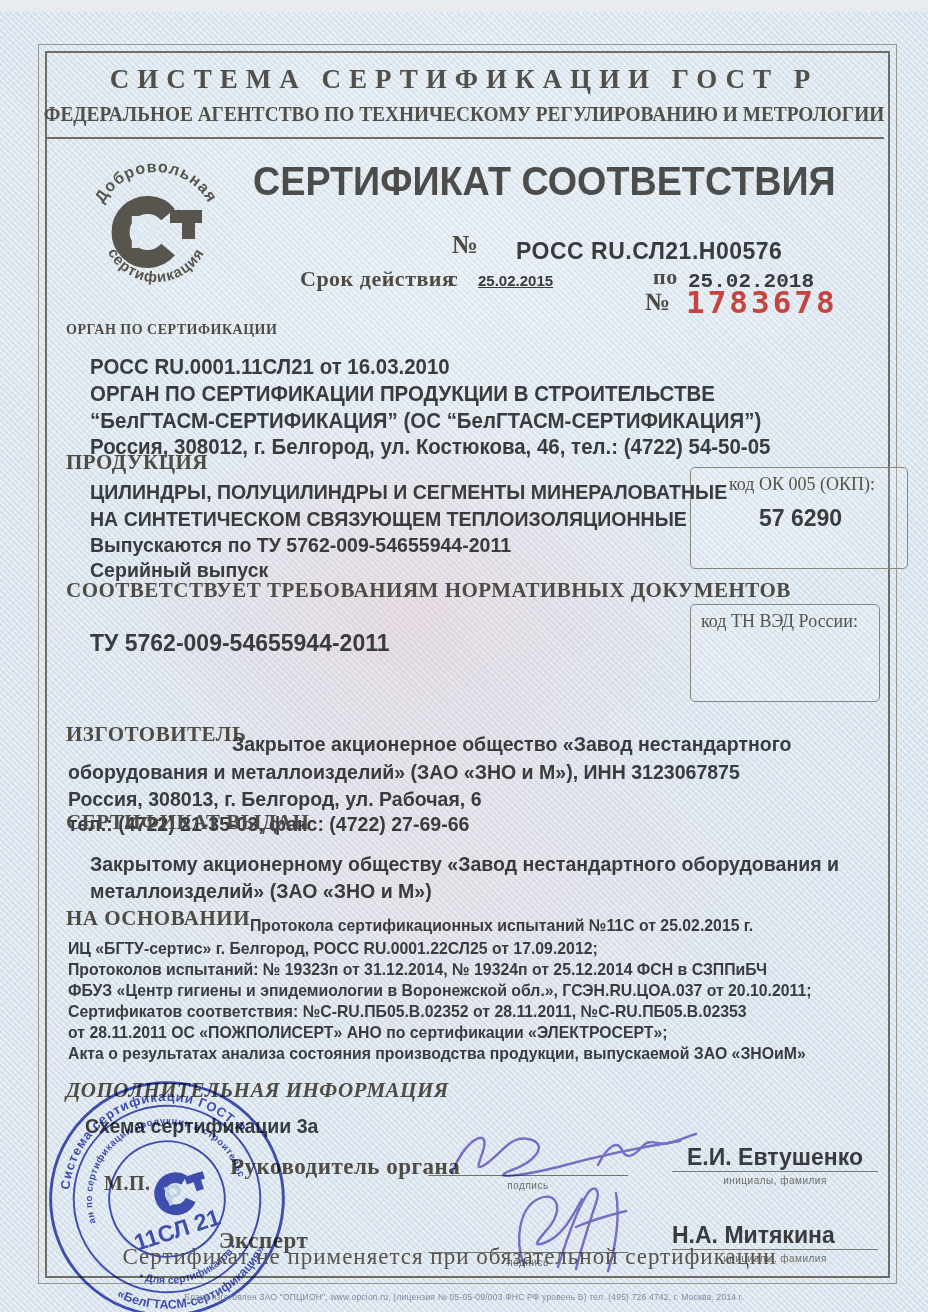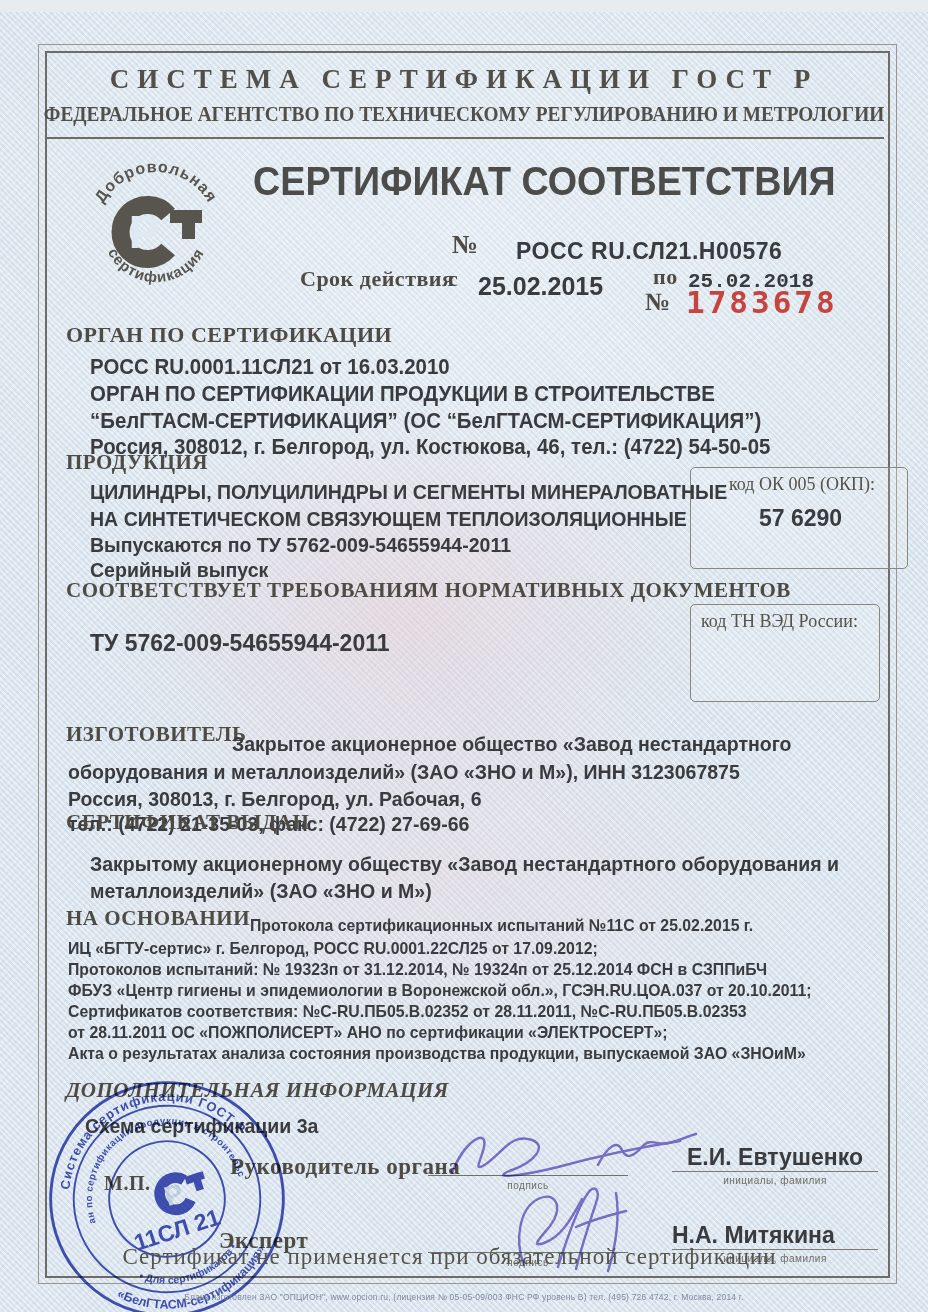--- a/index.html
+++ b/index.html
@@ -67,28 +67,28 @@
     </svg>
   </div>
 
   <div class="abs typed title" style="left:253px;top:146px;">СЕРТИФИКАТ СООТВЕТСТВИЯ</div>
 
   <div class="abs lbl" style="left:452px;top:218px;font-size:26px;">№</div>
   <div class="abs typed" style="left:516px;top:226px;font-size:23px;letter-spacing:.5px;">РОСС RU.СЛ21.Н00576</div>
 
   <div class="abs lbl" style="left:300px;top:254px;font-size:22px;">Срок действия</div>
   <div class="abs lbl" style="left:448px;top:254px;font-size:22px;">с</div>
-  <div class="abs typed" style="left:478px;top:260px;font-size:25px;">25.02.2015</div>
+  <div class="abs typed" style="left:478px;top:260px;font-size:15px;text-decoration:underline;">25.02.2015</div>
   <div class="abs lbl" style="left:653px;top:252px;font-size:22px;">по</div>
   <div class="abs typed" style="left:688px;top:258px;font-size:21px;font-family:Liberation Mono, monospace;">25.02.2018</div>
 
   <div class="abs lbl" style="left:645px;top:276px;font-size:25px;">№</div>
   <div class="abs rednum" style="left:686px;top:272px;">1783678</div>
 
-  <div class="abs lbl" style="left:66px;top:310px;font-size:22px;">ОРГАН ПО СЕРТИФИКАЦИИ</div>
+  <div class="abs lbl" style="left:66px;top:310px;font-size:14px;">ОРГАН ПО СЕРТИФИКАЦИИ</div>
   <div class="abs typed cond" style="left:90px;top:342px;font-size:22px;">РОСС RU.0001.11СЛ21  от  16.03.2010</div>
   <div class="abs typed cond" style="left:90px;top:369px;font-size:22px;">ОРГАН ПО СЕРТИФИКАЦИИ ПРОДУКЦИИ В СТРОИТЕЛЬСТВЕ</div>
   <div class="abs typed cond" style="left:90px;top:396px;font-size:22px;">“БелГТАСМ-СЕРТИФИКАЦИЯ” (ОС “БелГТАСМ-СЕРТИФИКАЦИЯ”)</div>
   <div class="abs typed cond" style="left:90px;top:422px;font-size:22px;">Россия, 308012, г. Белгород, ул. Костюкова, 46, тел.: (4722) 54-50-05</div>
 
   <div class="abs lbl" style="left:66px;top:438px;font-size:21px;">ПРОДУКЦИЯ</div>
   <div class="abs codebox" style="left:690px;top:455px;width:188px;height:100px;padding-left:28px;">
     <div class="cb-lbl" style="margin:6px 0 0 10px;">код ОК 005 (ОКП):</div>
     <div class="typed" style="margin:10px 0 0 40px;font-size:23px;">57 6290</div>
   </div>

